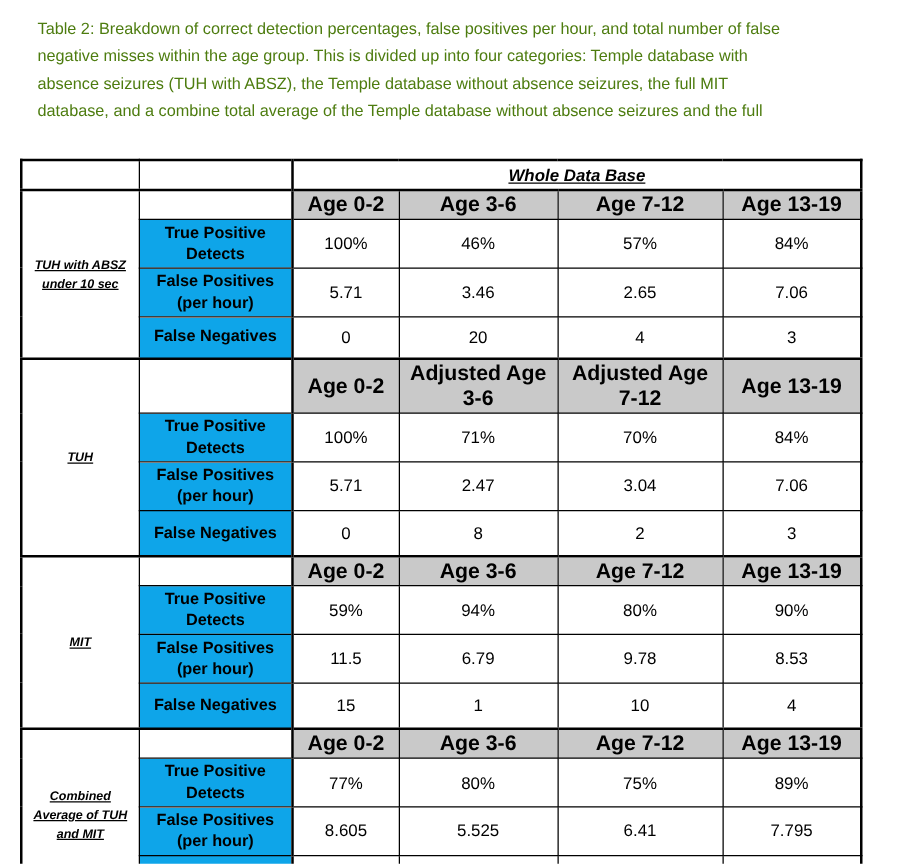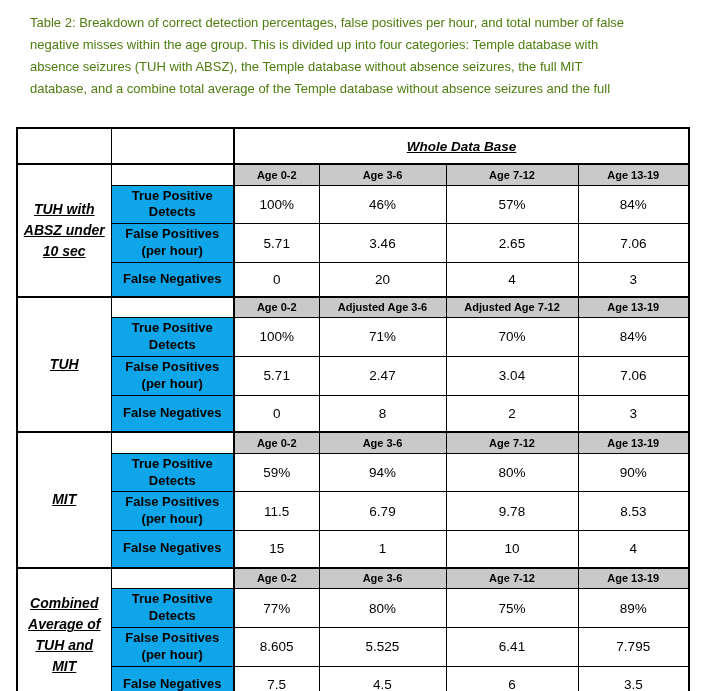--- a/index.html
+++ b/index.html
@@ -9,33 +9,33 @@
 
   .caption { position: absolute; left: 30px; top: 12px; }
   .caption .cap-line { font-size: 13px; line-height: 22px; white-space: nowrap; color: #4d7c0f; }
 
   table.results { position: absolute; left: 16px; top: 127px; width: 672px;
                   border-collapse: collapse; table-layout: fixed;
                   border: 2px solid #000; }
   td { border: 1px solid #000; text-align: center; vertical-align: middle;
        background: #fff; overflow: hidden; }
 
-  tr.r-wdb  { height: 36px; }
+  tr.r-wdb  { height: 24px; }
   tr.r-age  { height: 21px; }
   tr.r-d1   { height: 34px; }
   tr.r-d    { height: 37px; }
 
   tr.sec-top td { border-top: 2px solid #000; }
   td.bl2 { border-left: 2px solid #000; }
 
   td.wdb { font-weight: bold; font-style: italic; text-decoration: underline;
            font-size: 13.5px; }
   td.secname { font-weight: bold; font-style: italic; text-decoration: underline;
-               font-size: 14px; line-height: 1.5; padding: 2px 5px; text-align: center; }
-  td.age { font-weight: bold; font-size: 11px; background: #c9c9c9; padding: 1px 2px; }
+               font-size: 10px; line-height: 1.5; padding: 2px 5px; text-align: center; }
+  td.age { font-weight: bold; font-size: 17px; background: #c9c9c9; padding: 1px 2px; }
   td.lbl { font-weight: bold; font-size: 13px; background: #0ea5e9;
            line-height: 1.3; padding: 2px 10px; }
   td.val { font-size: 13.5px; font-weight: normal; }
   td.blank { background: #fff; }
 </style>
 </head>
 <body>
 
 <div class="caption">
   <div class="cap-line">Table 2: Breakdown of correct detection percentages, false positives per hour, and total number of false</div>

